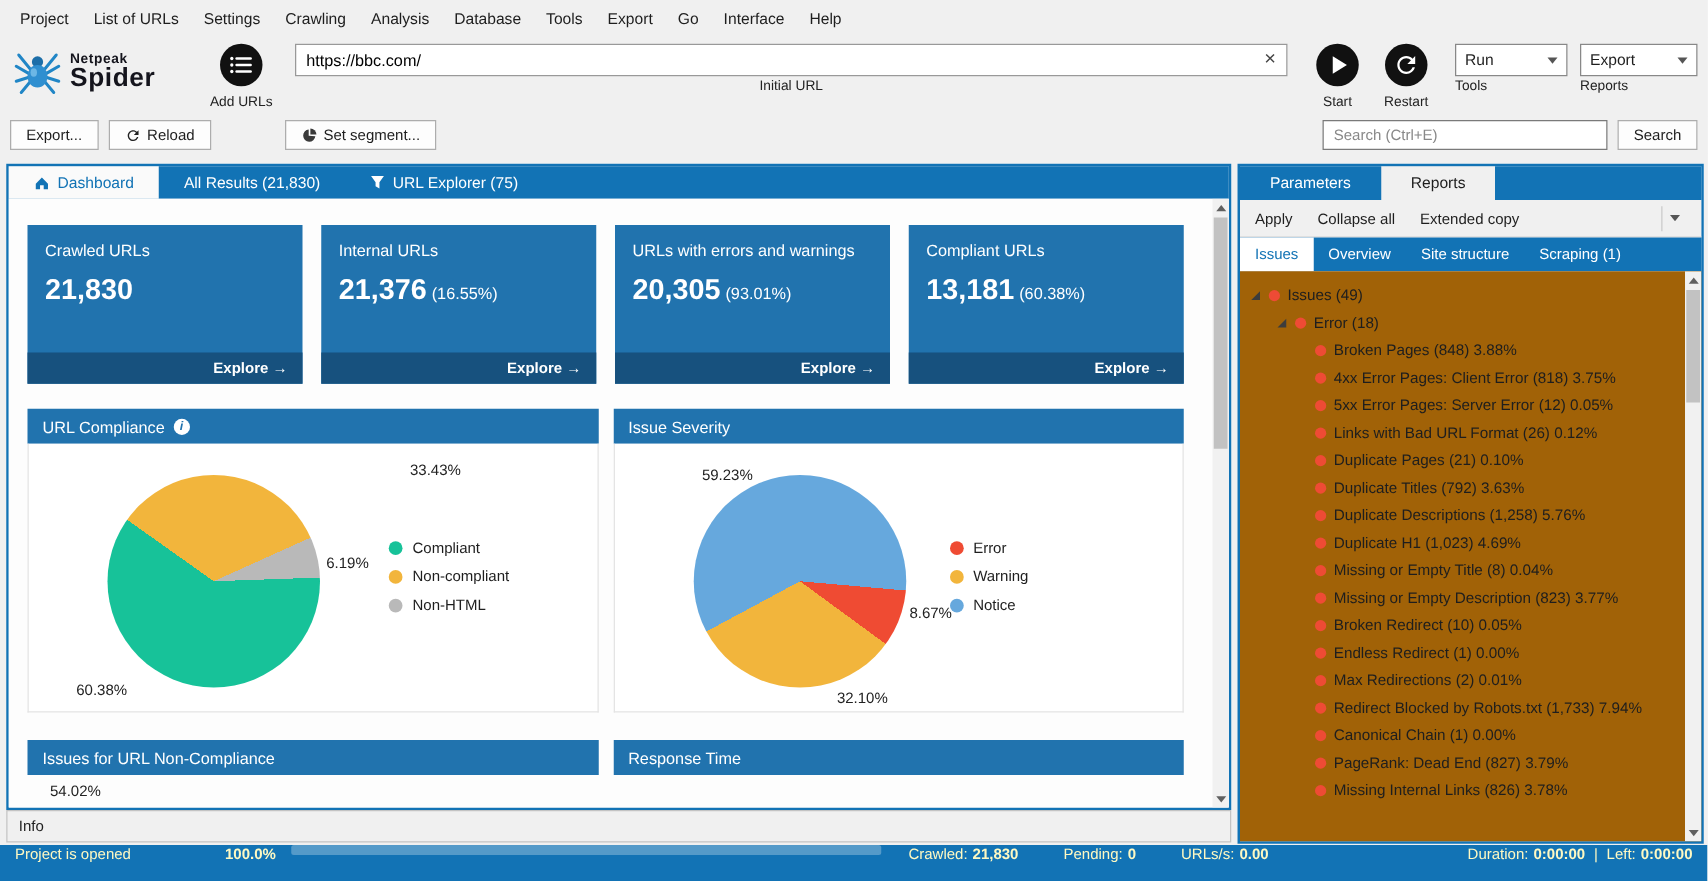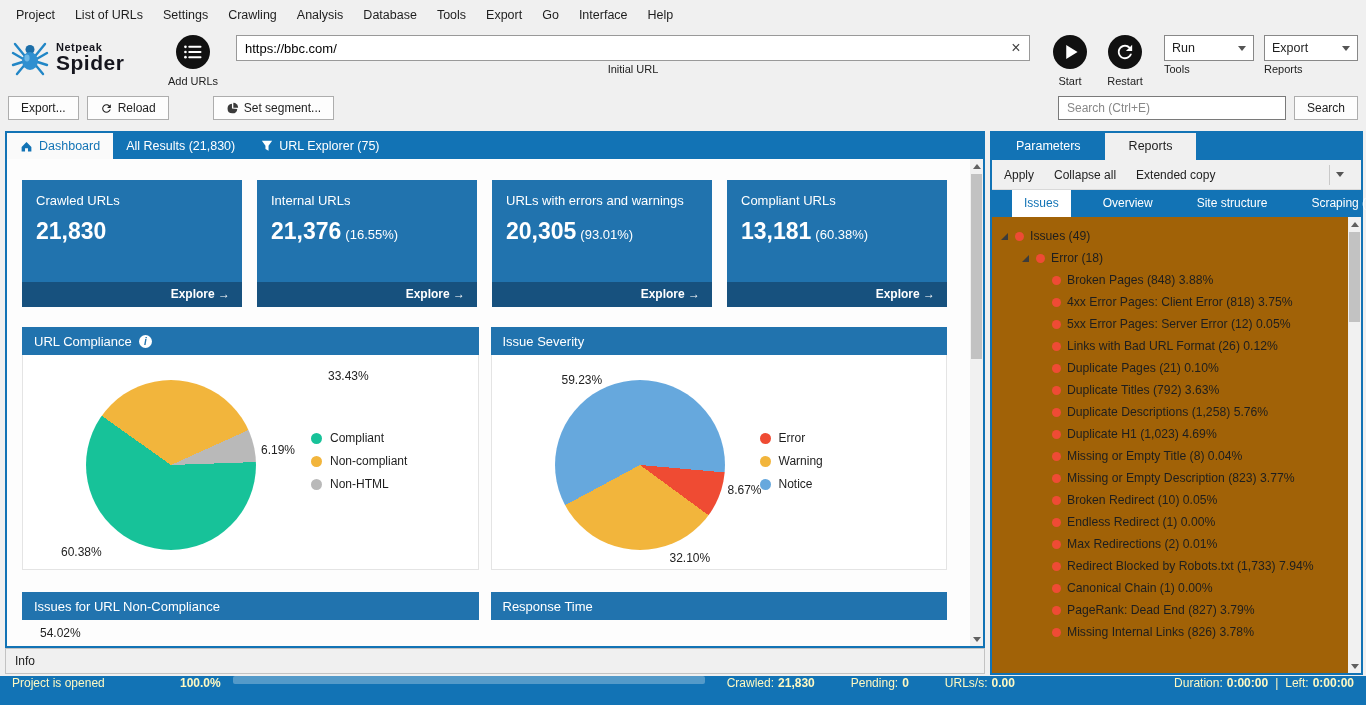--- a/index.html
+++ b/index.html
@@ -25,31 +25,31 @@
   .url-input { width:100%; height:26px; border:1px solid #999; background:#fff; font-size:13px; padding:0 26px 0 8px; font-family:"Liberation Sans", sans-serif; }
   .url-clear { position:absolute; right:4px; top:3px; width:20px; height:20px; text-align:center; line-height:19px; font-size:16px; color:#444; cursor:pointer; }
   .startg { width:52px; } .restartg { width:58px; }
   .combo-group { width:90px; margin-left:10px; }
   .combo { height:26px; background:#fff; border:1px solid #888; display:flex; align-items:center; justify-content:space-between; padding:0 7px; font-size:12.5px; cursor:pointer; }
   .caret { width:0; height:0; border-left:4px solid transparent; border-right:4px solid transparent; border-top:5px solid #555; }
 
   
   .actionbar { height:30px; background:#f0f0f0; display:flex; align-items:center; padding:0 8px; }
   .ab-btn { height:24px; background:#fdfdfd; border:1px solid var(--border); font-size:12px; padding:0 12px; display:inline-flex; align-items:center; gap:5px; cursor:pointer; margin-right:8px; }
-  .seg-btn { margin-left:36px;text-align:center; }
+  .seg-btn { margin-left:51px;text-align:center; }
   .searchwrap { margin-left:auto; display:flex; align-items:center; gap:8px; }
   .search-input { width:228px; height:24px; border:1px solid #7a7a7a; padding:0 8px; font-size:12px; font-family:"Liberation Sans", sans-serif; }
   .search-input::placeholder { color:#888; }
 
   
   .main { position:relative; height:553px; background:#f0f0f0; }
 
   .left-panel { position:absolute; left:5px; top:8px; width:980px; height:517px; border:2px solid var(--blue); background:#fdfdfd; }
   .tabbar { height:26px; background:var(--blue); display:flex; }
-  .tab { line-height:26px; padding:0 13px; color:#fff; font-size:12.5px; display:flex; align-items:center; gap:6px; cursor:pointer; white-space:nowrap; }
+  .tab { line-height:26px; padding:0 20px; color:#fff; font-size:12.5px; display:flex; align-items:center; gap:6px; cursor:pointer; white-space:nowrap; }
   .tab.active { background:#fafafa; color:var(--blue); }
   .dash-content { position:relative; height:487px; overflow:hidden; background:#fdfdfd; }
 
   
   .kpi-row { position:absolute; left:15px; right:36px; top:21px; display:flex; gap:15px; }
   .kpi-card { flex:1; background:var(--card); color:#fff; height:127px; display:flex; flex-direction:column; }
   .kpi-body { flex:1; padding:13px 14px 0 14px; }
   .kpi-title { font-size:13px; }
   .kpi-line { margin-top:10px; white-space:nowrap; }
   .kpi-num { font-size:23px; font-weight:bold; }
@@ -84,21 +84,21 @@
 
   
   .right-panel { position:absolute; left:990px; top:8px; width:373px; height:544px; border:2px solid var(--blue); background:#fff; display:flex; flex-direction:column; }
   .rp-toptabs { height:27px; background:var(--blue); display:flex; flex:none; }
   .rp-tab { line-height:27px; padding:0 24px; color:#fff; font-size:12.5px; cursor:pointer; }
   .rp-tab.active { background:#f0f0f0; color:#1e1e1e; }
   .rp-actions { height:30px; background:#f0f0f0; border-bottom:1px solid #d9d9d9; display:flex; align-items:center; padding:0 12px; gap:20px; font-size:12px; flex:none; }
   .rp-action { cursor:pointer; }
   .rp-combo { margin-left:auto; width:20px; height:20px; display:flex; align-items:center; justify-content:center; cursor:pointer; border-left:1px solid #c9c9c9; }
   .rp-reporttabs { height:27px; background:var(--blue); display:flex; flex:none; }
-  .rp-rtab { line-height:27px; padding:0 12px; color:#fff; font-size:12px; cursor:pointer; white-space:nowrap;margin-left:20px; }
+  .rp-rtab { line-height:27px; padding:0 12px; color:#fff; font-size:12px; cursor:pointer; white-space:nowrap; }
   .rp-rtab.active { background:#fff; color:var(--blue); }
   .tree { position:relative; flex:1; background:#a16207; overflow:hidden; padding-top:8px; }
   .tree-row { height:22px; display:flex; align-items:center; font-size:12.2px; cursor:default; padding-right:16px; white-space:nowrap; }
   .lvl0 { padding-left:9px; } .lvl1 { padding-left:30px; } .lvl2 { padding-left:60px; }
   .tree-arrow { width:14px; display:flex; align-items:flex-end; cursor:pointer; }
   .tri-exp { width:0; height:0; border-left:7px solid transparent; border-bottom:7px solid #3c3c3c; }
   .issue-dot { width:9px; height:9px; border-radius:50%; margin-right:6px; flex:none; }
 
   
   .infobar { position:absolute; left:5px; top:525px; width:980px; height:26px; background:#f0f0f0; border:1px solid #c3c3c3; font-size:12px; line-height:24px; padding-left:9px; cursor:pointer; }

